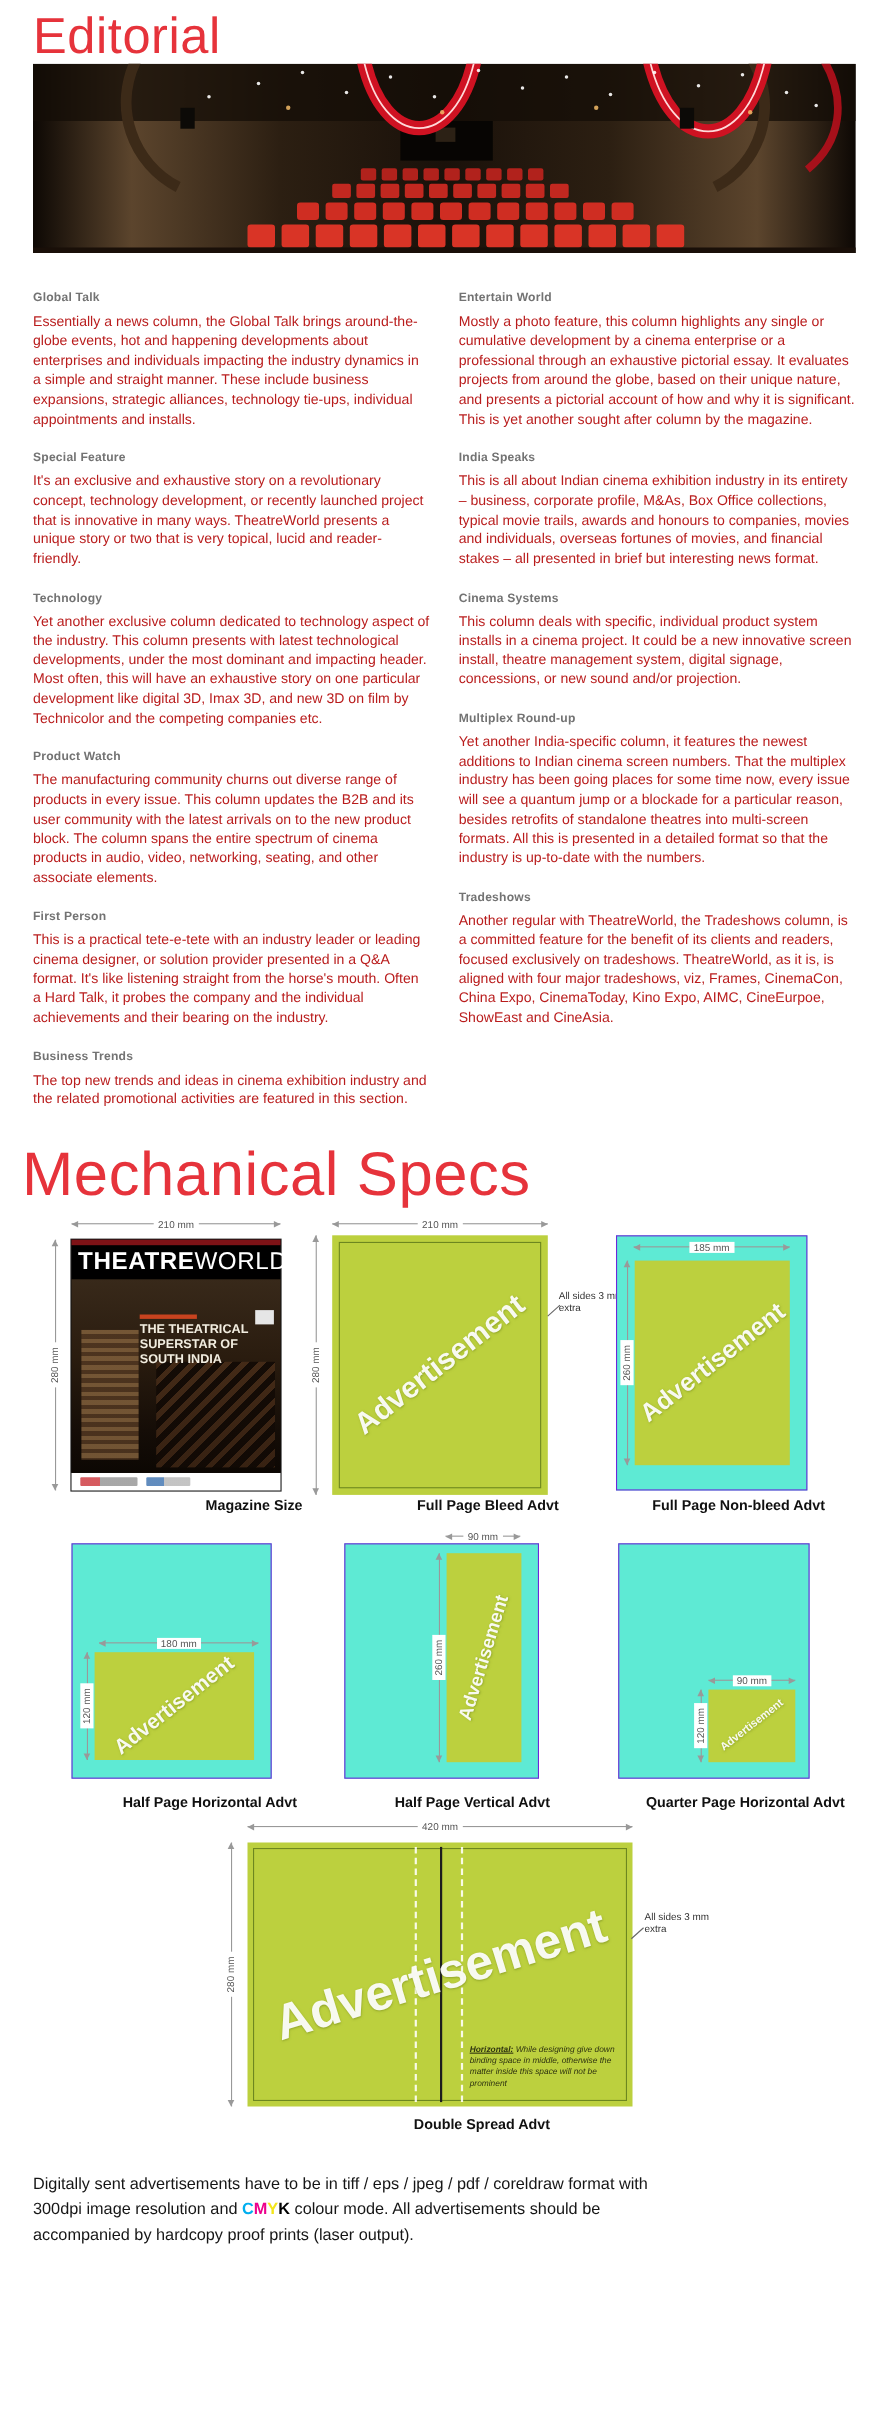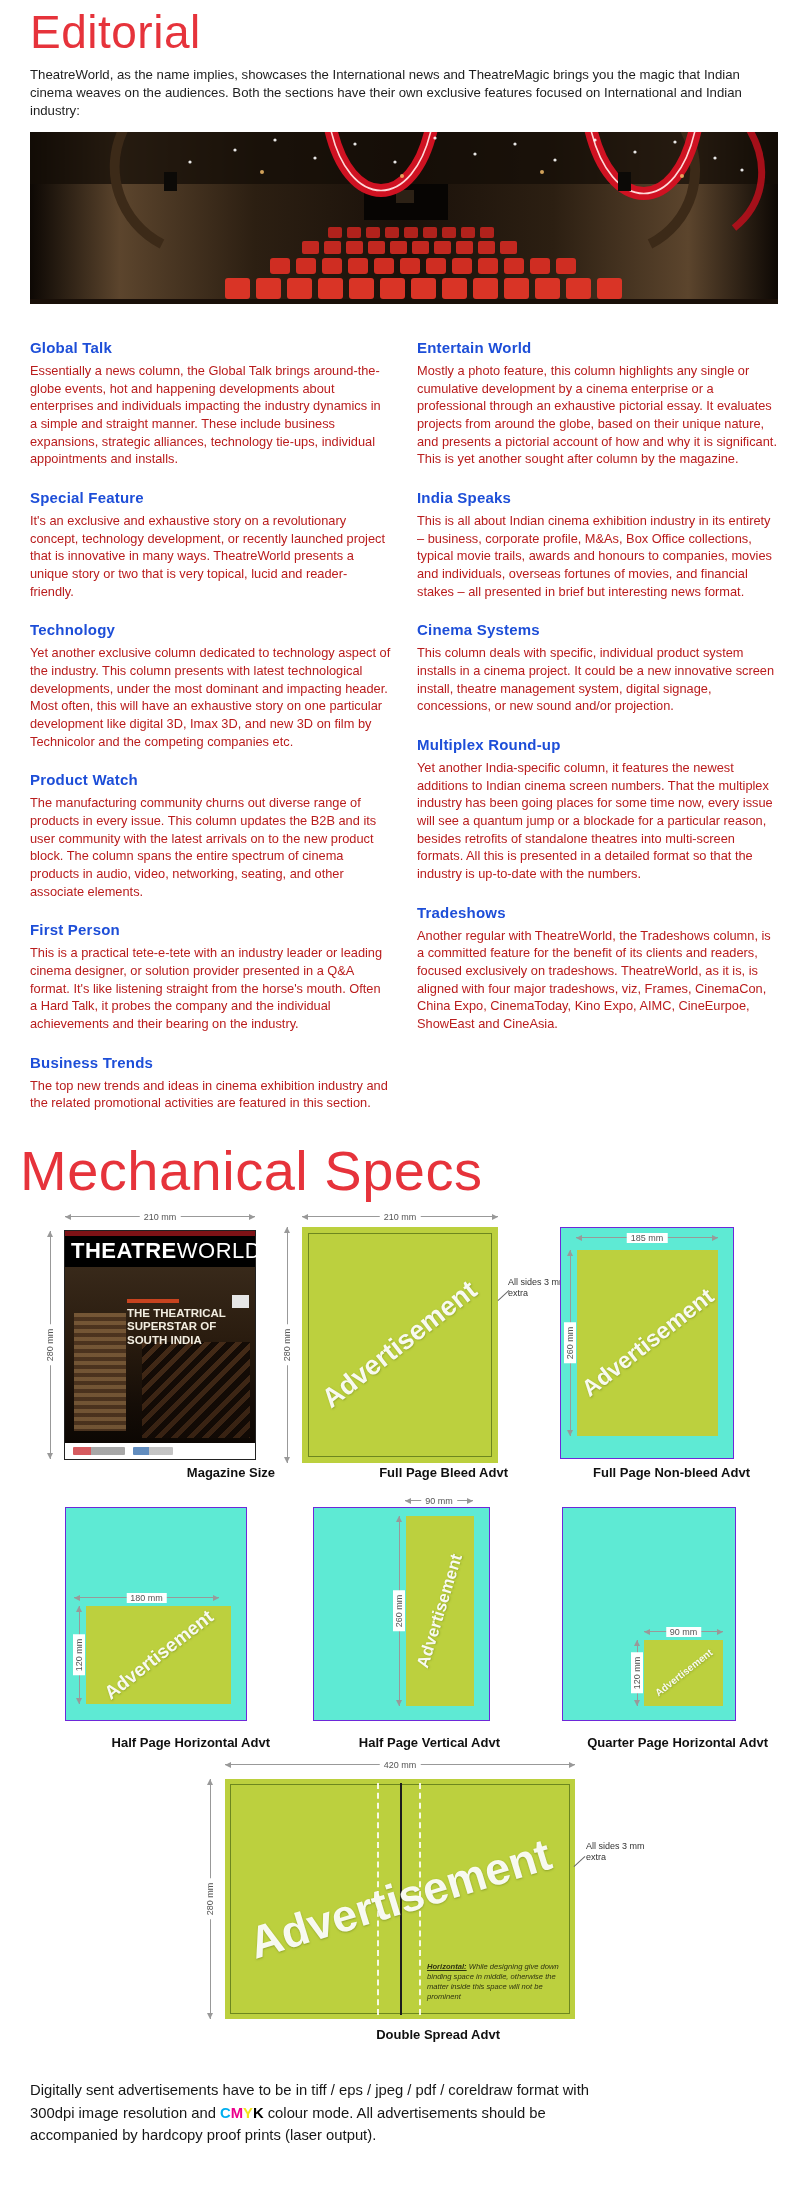--- a/index.html
+++ b/index.html
@@ -11,21 +11,21 @@
   .ed-title{font-size:46px;padding-top:8px;letter-spacing:.5px;}
   .specs-title{font-size:56px;margin:26px 0 8px 20px !important;letter-spacing:.5px;}
 
   .intro{font-size:13.2px;line-height:1.36;width:748px;margin:10px 0 12px;color:#1e1e1e;}
 
   .hero{width:748px;height:172px;display:block;margin:2px 0 14px;}
 
   .columns{display:flex;gap:26px;}
   .col{width:361px;}
   .sec{margin:0 0 4px;}
-  .sec h3{font-size:15px;font-weight:700;color:#1d4ed8;margin:21px 0 6px;letter-spacing:.2px;}
+  .sec h3{font-size:11px;font-weight:700;color:#737373;margin:21px 0 6px;letter-spacing:.2px;}
   .sec p{font-size:12.8px;line-height:1.38;margin:0;color:#b91c1c;}
 
   
   .specs{position:relative;width:810px;height:852px;}
 
   .diagram-label{position:absolute;font-weight:700;font-size:13px;color:#101010;text-align:right;}
 
   .hdim{position:absolute;height:12px;}
   .hdim .hline{position:absolute;top:5.5px;left:0;right:0;height:1px;background:#999;}
   .hdim::before,.hdim::after{content:"";position:absolute;top:3px;width:0;height:0;border-top:3px solid transparent;border-bottom:3px solid transparent;}
@@ -85,21 +85,20 @@
   .footer{margin:18px 30px 0;width:560px;font-size:14.8px;line-height:1.55;color:#161616;padding-bottom:24px;}
   .cmyk{font-weight:700;}
   .c-c{color:#00aeef;} .c-m{color:#ec008c;} .c-y{color:#f3e51a;} .c-k{color:#000;}
 </style>
 </head>
 <body>
 
 <div class="page">
   <div class="content">
     <h1 class="red-title ed-title">Editorial</h1>
-    <p class="intro">TheatreWorld, as the name implies, showcases the International news and TheatreMagic brings you the magic that Indian cinema weaves on the audiences. Both the sections have their own exclusive features focused on International and Indian industry:</p>
 
     <svg class="hero" viewBox="0 0 748 172" aria-hidden="true">
       <defs>
         <linearGradient id="wall" x1="0" y1="0" x2="1" y2="0">
           <stop offset="0" stop-color="#0d0804"></stop>
             <stop offset=".12" stop-color="#5c452d"></stop>
           <stop offset=".3" stop-color="#2c1f12"></stop>
             <stop offset=".5" stop-color="#1a110a"></stop>
           <stop offset=".7" stop-color="#2c1f12"></stop>
             <stop offset=".88" stop-color="#5c452d"></stop>
@@ -307,21 +306,21 @@
         </div>
       <div class="greenbox" style="left:16px;top:22px;width:141px;height:186px;">
         <div class="ad ad-fpn">
             <span>Advertisement</span>
           </div>
       </div>
     </div>
     <div class="diagram-label" style="left:542px;top:256px;width:208px;">Full Page Non-bleed Advt</div>
 
     <div class="pageoutline" style="left:65px;top:298px;width:180px;height:212px;">
-      <div class="hdim" style="left:8px;top:84px;width:145px;">
+      <div class="hdim" style="left:24px;top:84px;width:145px;">
           <div class="hline"></div>
           <span class="hlabel">180 mm</span>
         </div>
       <div class="vdim" style="left:7px;top:98px;height:98px;">
           <div class="vline"></div>
           <span class="vlabel">120 mm</span>
         </div>
       <div class="greenbox" style="left:20px;top:98px;width:145px;height:98px;">
         <div class="ad ad-hph">
             <span>Advertisement</span>

